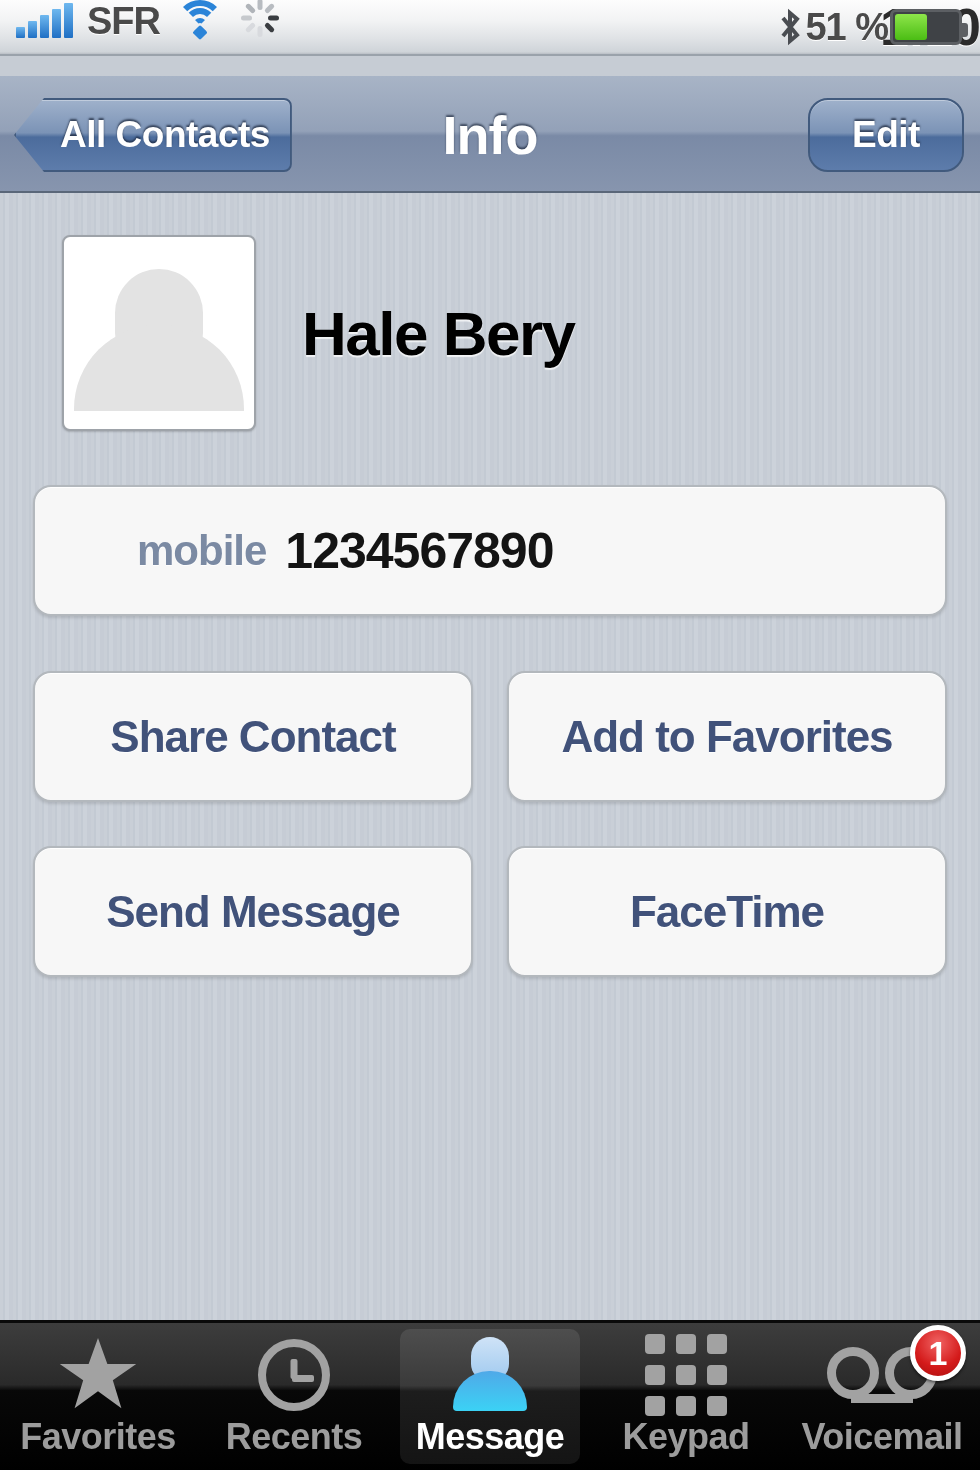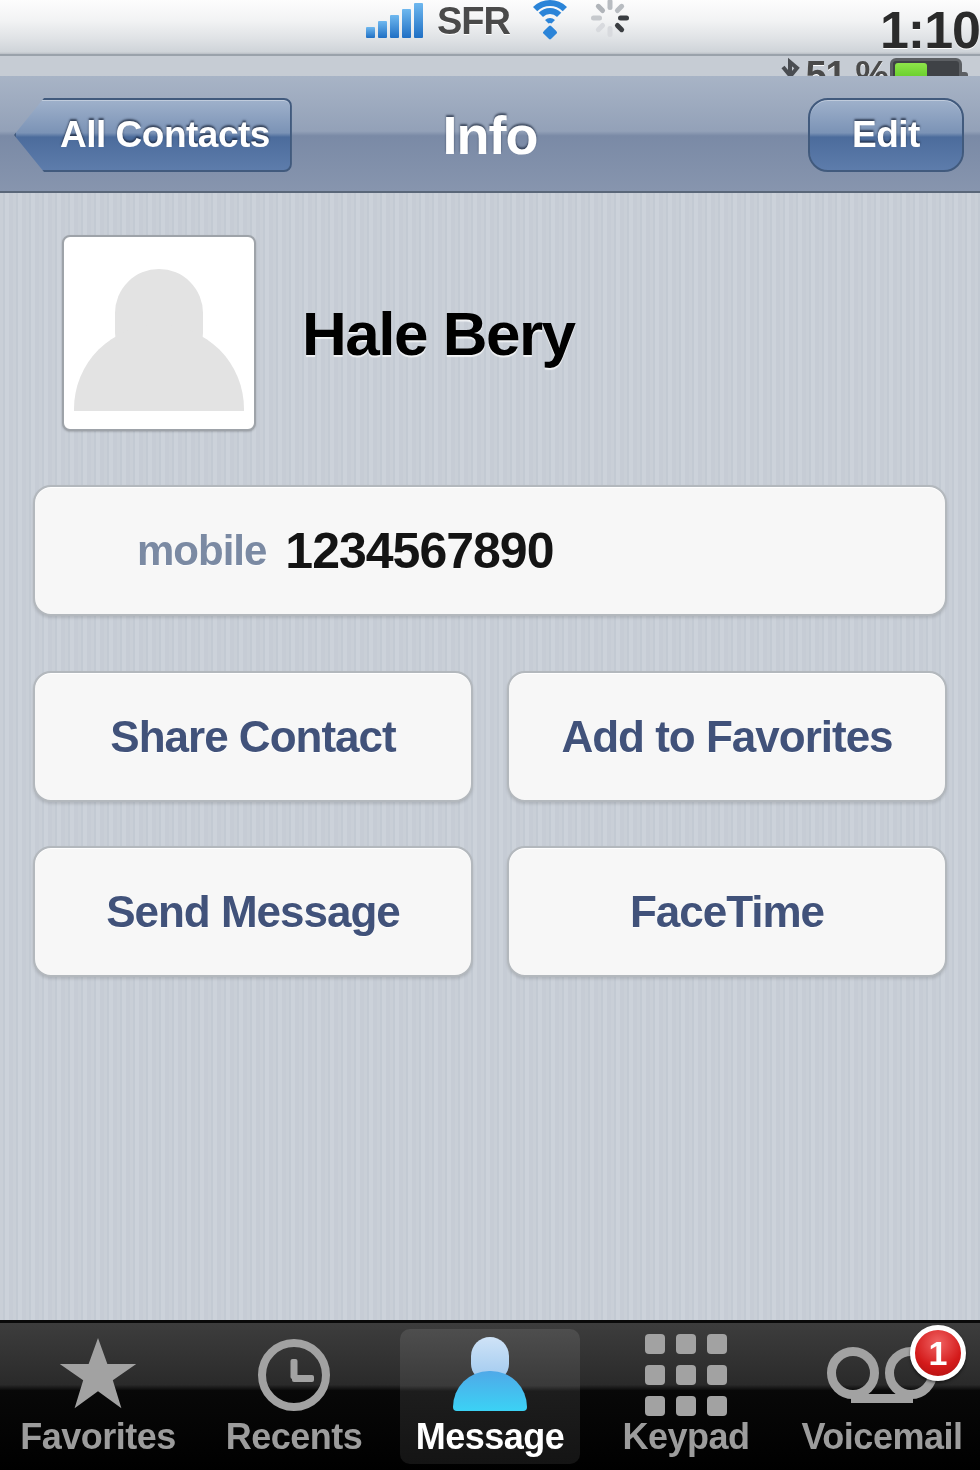--- a/index.html
+++ b/index.html
@@ -11,21 +11,21 @@
   body {
     position:relative;
     background:#c6ccd4;
   }
 
   
   .statusbar{
     position:absolute; top:0; left:0; width:980px; height:56px;
     background:linear-gradient(to bottom,#fdfdfd 0%, #f2f3f4 38%, #dfe2e5 72%, #cfd4d9 96%, #b9bec5 100%);
     border-bottom:2px solid #9aa2ab;
-    display:flex; align-items:center;flex-direction:column;
+    display:flex; align-items:center;
   }
   .sb-left{ display:flex; align-items:flex-end; gap:14px; padding-left:16px; height:100%; padding-bottom:16px;}
   .sb-right{ display:flex; align-items:center; gap:2px; padding-right:18px; margin-left:auto;}
   .sb-center{
     position:absolute; left:0; right:0; text-align:right;
     font-size:52px; font-weight:bold; color:#2b2b2b;
     text-shadow:0 1px 0 #ffffff; letter-spacing:-1px;
   }
   .signal{ display:flex; align-items:flex-end; gap:3px; height:34px;}
   .signal i{ display:block; width:9px; background:linear-gradient(to bottom,#6fb8ef,#1f6fc4); border-radius:1px; }

